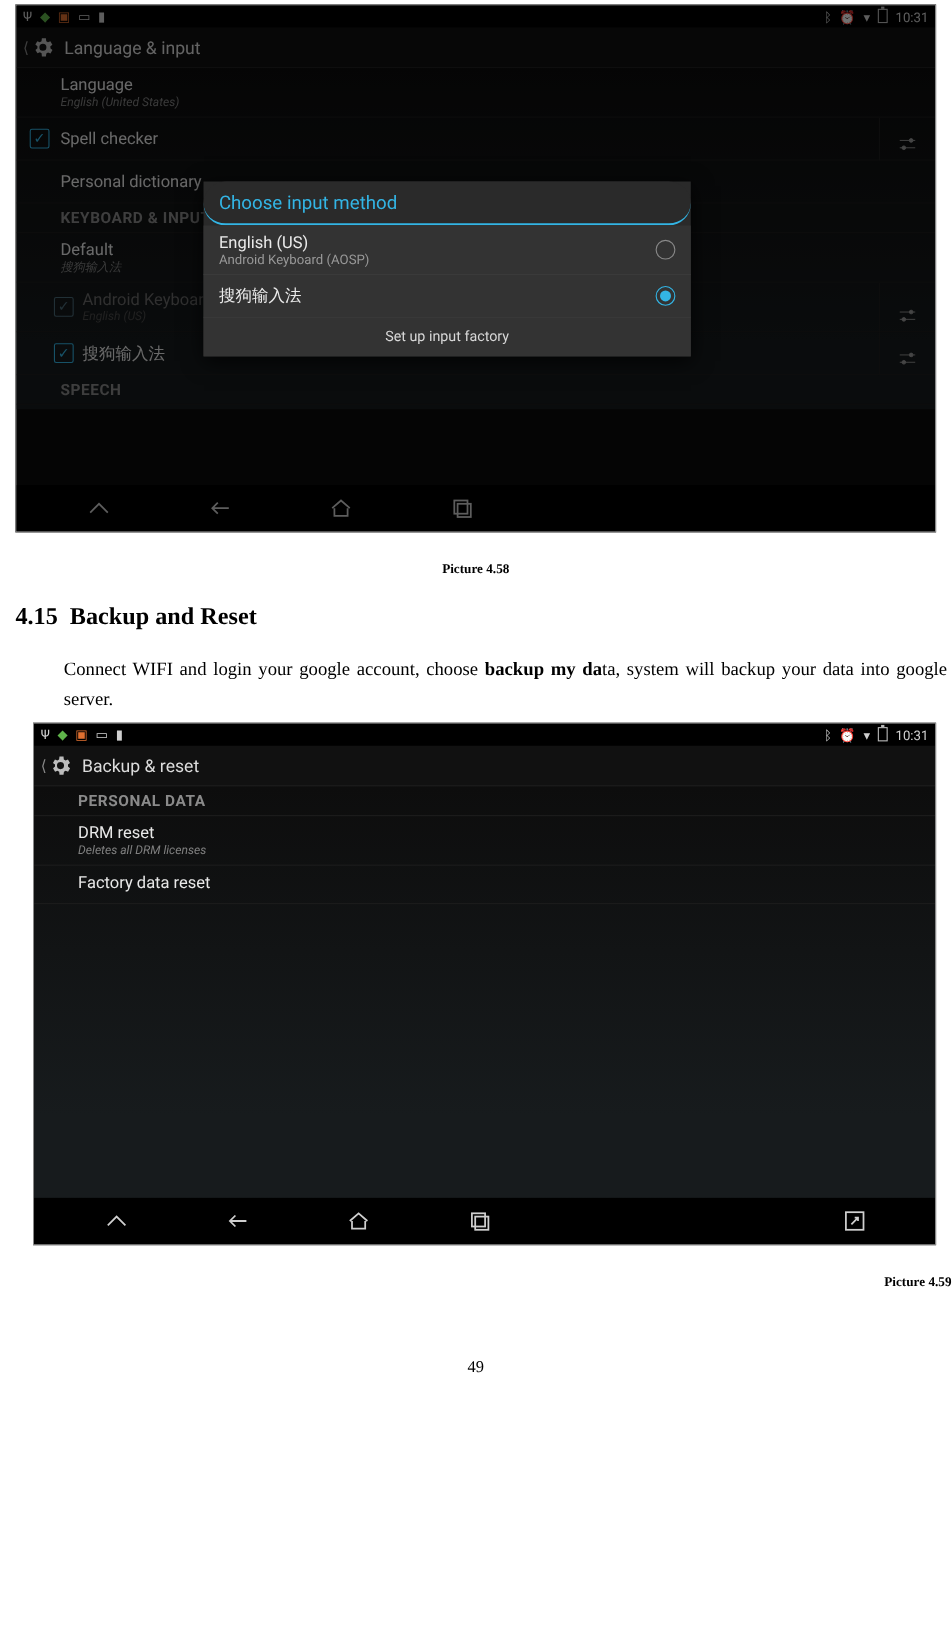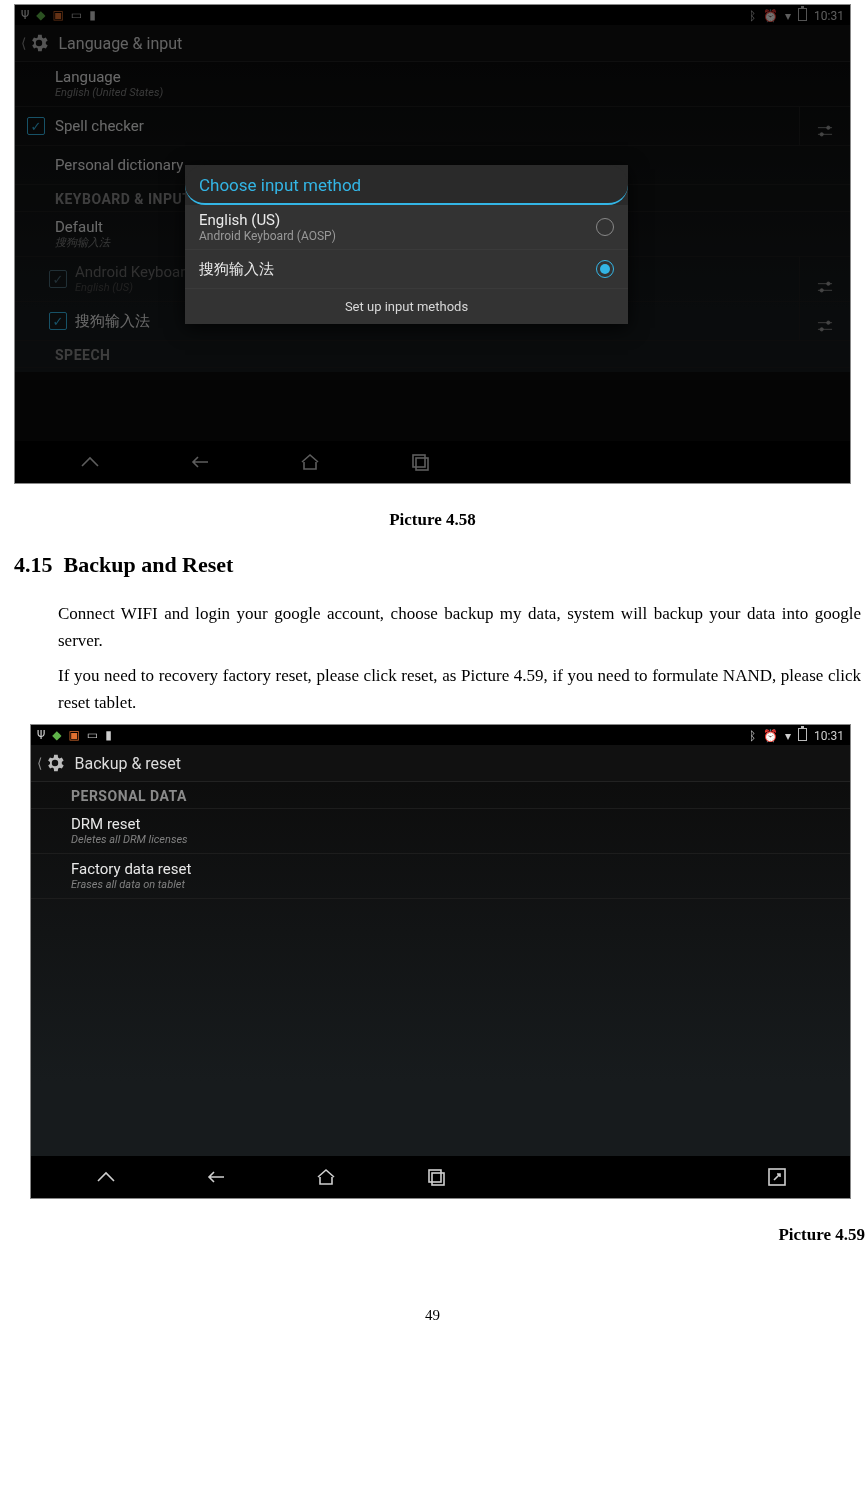--- a/index.html
+++ b/index.html
@@ -186,39 +186,39 @@
     display: flex;
     align-items: center;
     justify-content: center;
   }
   .navbtn svg { width:24px; height:24px; fill:none; stroke:#cfcfcf; stroke-width:1.6;}
   
   .caption {
     text-align: center;
     font-family: "Times New Roman", serif;
     font-weight: bold;
-    font-size: 17px;
+    font-size: 12px;
     margin: 26px 0 22px 0;
   }
   .caption.left-shift { text-align:right; padding-left:280px;}
   .section-heading {
     font-family: "Times New Roman", serif;
     font-weight: bold;
     font-size: 22px;
     margin: 10px 0 22px 14px;
   }
   .body-para {
     font-family: "Times New Roman", serif;
     font-size: 17px;
     line-height: 27px;
     margin: 0 4px 8px 58px;
     text-align: justify;
     color: #000;
   }
-  .body-para .bold { font-weight: normal; }
+  .body-para .bold { font-weight: bold; }
   .page-number {
     text-align: center;
     font-family: "Times New Roman", serif;
     font-size: 15px;
     margin: 62px 0 8px 0;
   }
 </style>
 </head>
 <body>
 
@@ -325,21 +325,21 @@
           <div class="secondary">Android Keyboard (AOSP)</div>
         </div>
         <div class="radio"></div>
       </div>
       <div class="modal-option">
         <div class="labels">
           <div class="primary" style="padding:4px 0;">搜狗输入法</div>
         </div>
         <div class="radio selected"></div>
       </div>
-      <div class="modal-footer-btn">Set up input methods</div>
+      <div class="modal-footer-btn">Set up input factory</div>
     </div>
 
     <div class="navbar" style="position:absolute; bottom:0; left:0; right:0;">
       <div class="navbtn" style="margin-left:20px;">
         <svg viewBox="0 0 24 24">
             <path d="M4 16 L12 8 L20 16"></path>
           </svg>
       </div>
       <div class="navbtn">
         <svg viewBox="0 0 24 24">
@@ -364,21 +364,20 @@
   <div class="caption">Picture 4.58</div>
 
   <div class="section-heading">
     <span>4.15</span>&nbsp;&nbsp;<span>Backup and Reset</span>
   </div>
 
   <p class="body-para">
     <span>Connect WIFI and login your google account, choose </span><span class="bold">backup my da</span><span>ta, system will backup your data into google server.</span>
   </p>
 
-  <p class="body-para">If you need to recovery factory reset, please click reset, as Picture 4.59, if you need to formulate NAND, please click reset tablet.</p>
 
   <div class="screenshot" style="margin:6px 14px 0 30px;">
 
     <div class="statusbar">
       <div class="status-icons-left">
         <span>Ψ</span>
         <span style="color:#5fb34a;">◆</span>
         <span style="color:#e07030;">▣</span>
         <span>▭</span>
         <span>▮</span>
@@ -403,21 +402,20 @@
     </div>
 
     <div class="settings-body tall">
       <div class="section-header">PERSONAL DATA</div>
       <div class="setting-item">
         <div class="title">DRM reset</div>
         <div class="subtitle">Deletes all DRM licenses</div>
       </div>
       <div class="setting-item">
         <div class="title">Factory data reset</div>
-        <div class="subtitle">Erases all data on tablet</div>
       </div>
     </div>
 
     <div class="navbar">
       <div class="navbtn" style="margin-left:20px;">
         <svg viewBox="0 0 24 24">
             <path d="M4 16 L12 8 L20 16"></path>
           </svg>
       </div>
       <div class="navbtn">

